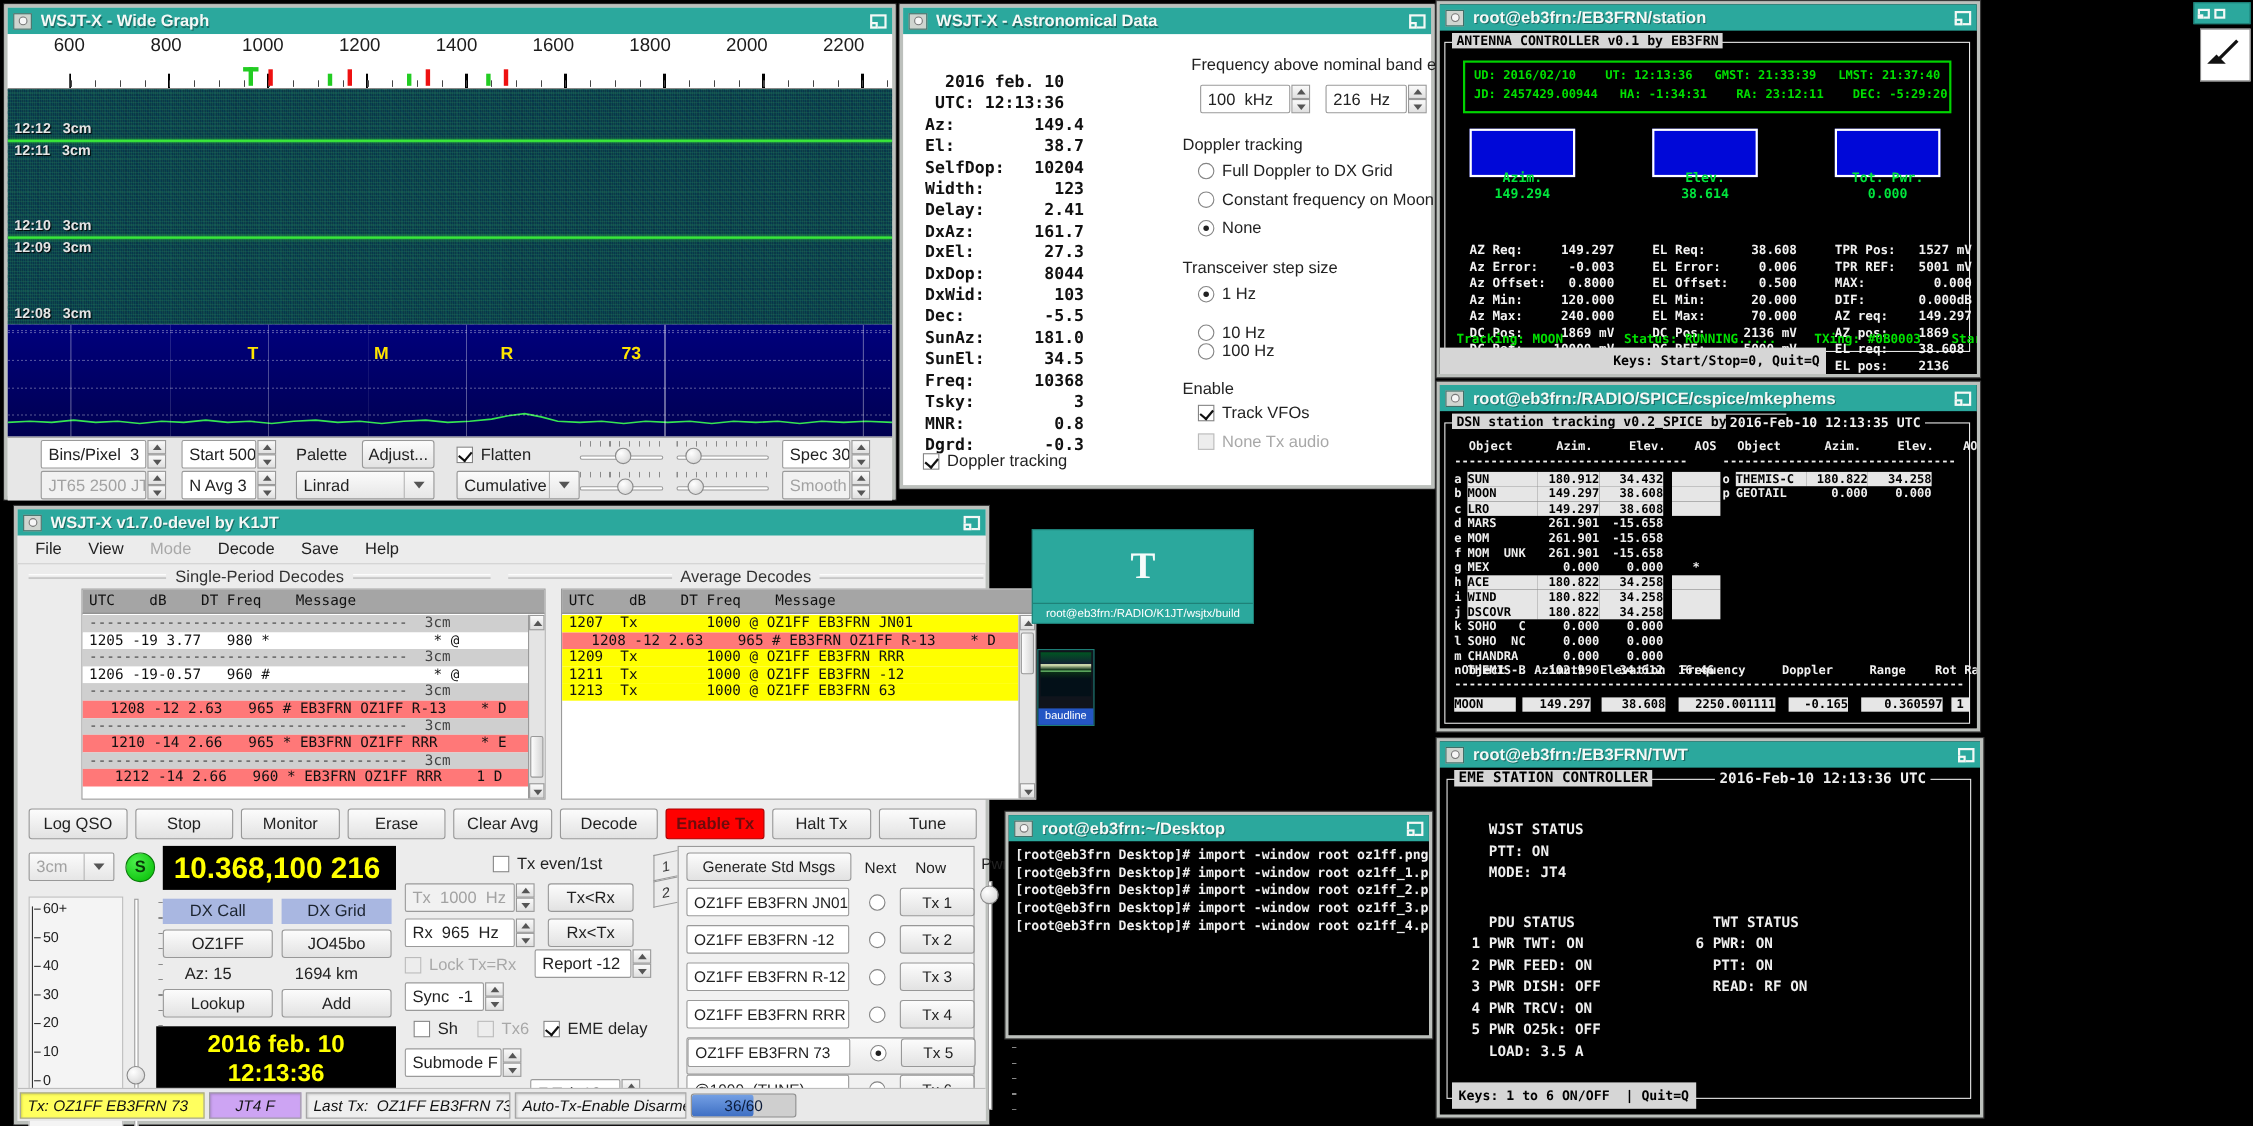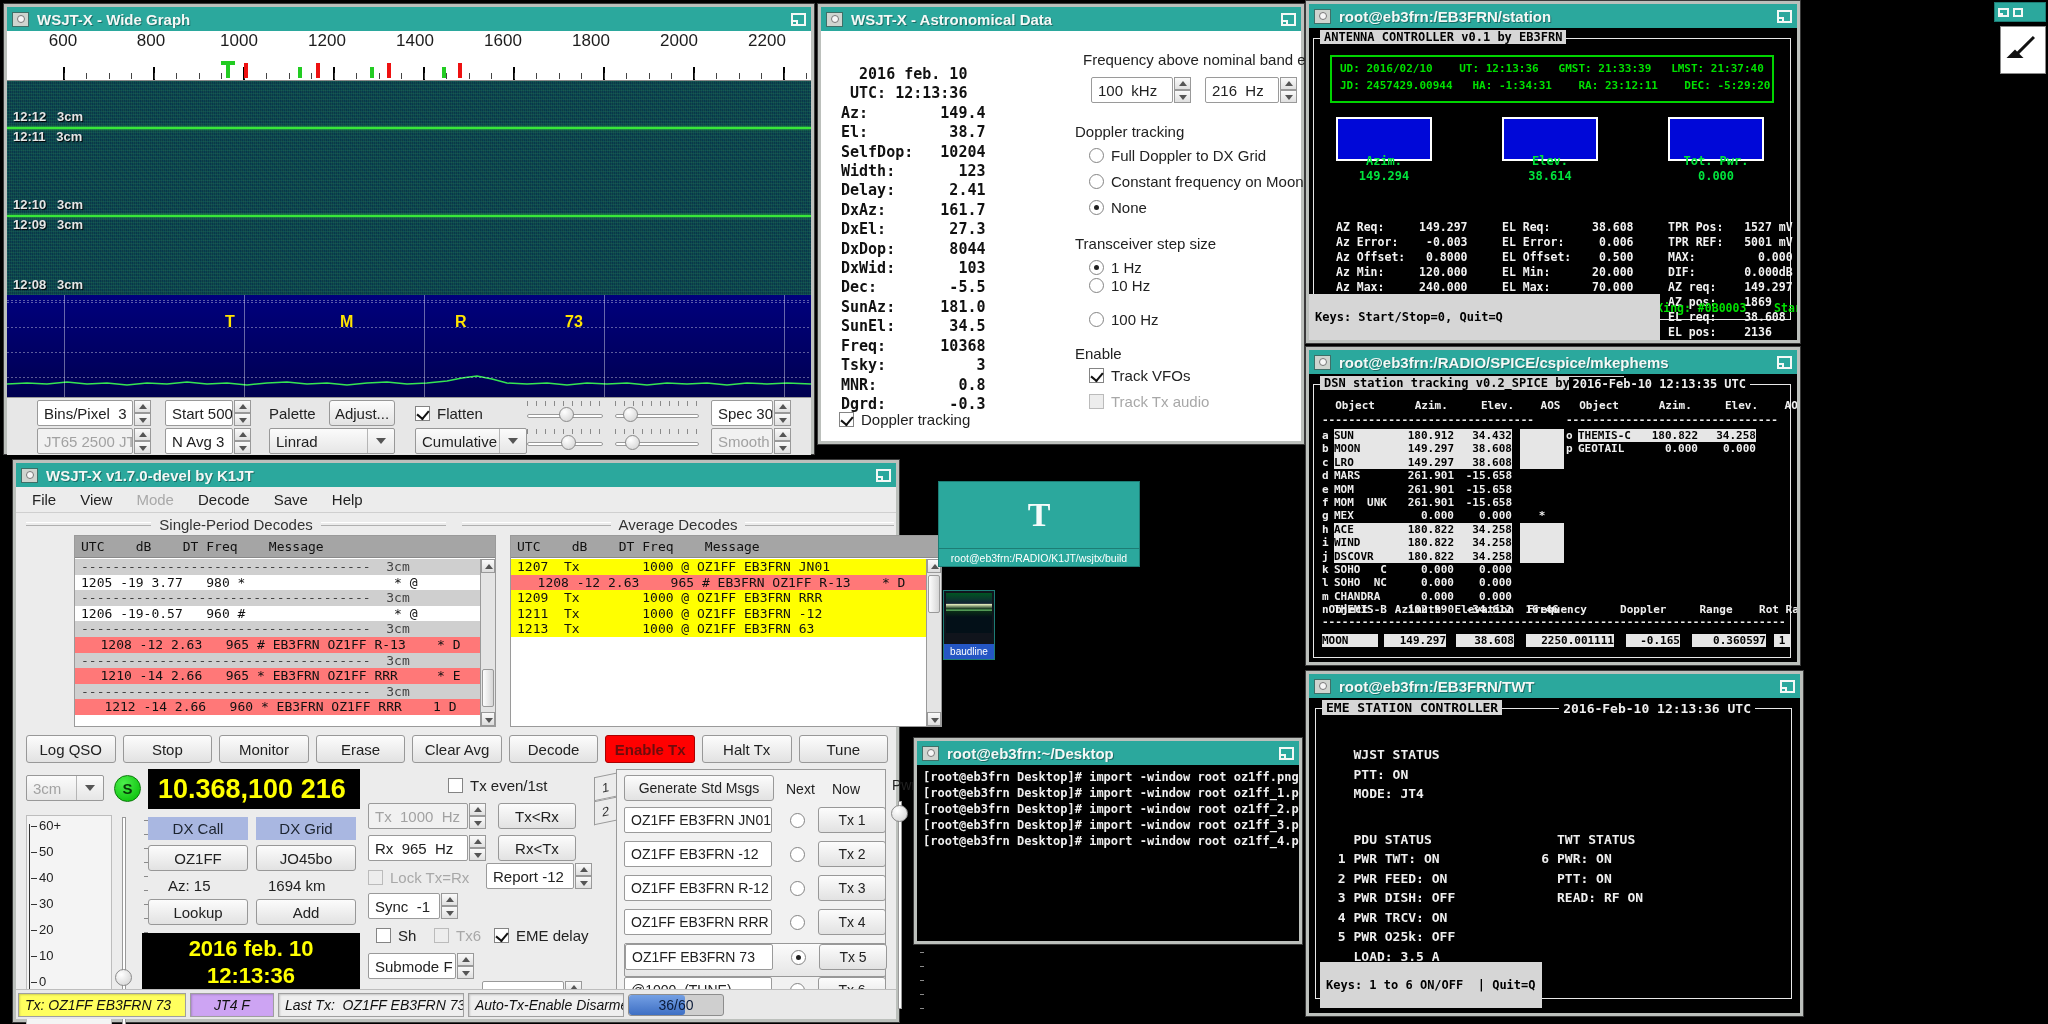--- a/index.html
+++ b/index.html
@@ -137,21 +137,21 @@
   .tabs12 div { width:22px; height:24px; border:1px solid #9a9a9a; border-right:none; background:#ececec; display:flex; align-items:center; justify-content:center; font-size:13px; color:#333; transform:skewY(-12deg); }
   .msgpanel { position:absolute; border:1px solid #9a9a9a; background:#f1f1f1; }
 
   
   .term { background:#000; }
   .term .body { position:absolute; left:0; right:0; top:24px; bottom:0; background:#000; overflow:hidden; }
   .termbox { position:absolute; border:1px solid #e8e8e8; }
   .termtab { position:absolute; top:-9px; left:6px; background:#d6d6d6; color:#000; font:bold 12px "DejaVu Sans Mono",monospace; padding:0 4px; white-space:pre; }
   .termdate { position:absolute; top:-8px; right:24px; background:#000; color:#efefef; font:bold 12px "DejaVu Sans Mono",monospace; padding:0 4px; white-space:pre; }
   .tline { white-space:pre; min-height:1em; }
-  .keysbar { position:absolute; left:0; bottom:0; background:#d6d6d6; color:#000; font:bold 12px "DejaVu Sans Mono",monospace; padding:16px 6px; white-space:pre; }
+  .keysbar { position:absolute; left:0; bottom:0; background:#d6d6d6; color:#000; font:bold 12px "DejaVu Sans Mono",monospace; padding:5px 6px; white-space:pre;text-align:right; }
   .greenbox { position:absolute; border:2px solid #00d400; color:#00e000; font:bold 11px/17px "DejaVu Sans Mono",monospace; padding:3px 8px; }
   .bluebox { position:absolute; width:96px; height:44px; background:#0008d8; border:2px solid #fff; color:#00e43c; font:bold 12px/15px "DejaVu Sans Mono",monospace; text-align:center; padding-top:5px; white-space:pre; }
   .stcol { position:absolute; color:#f2f2f2; font:bold 11.5px/15px "DejaVu Sans Mono",monospace; white-space:pre; }
   .trackline { position:absolute; color:#00e000; font:bold 11.5px "DejaVu Sans Mono",monospace; white-space:pre; display:flex; }
 
   .mkhead { color:#f0f0f0; font:bold 11px/14px "DejaVu Sans Mono",monospace; white-space:pre; }
   .mkrow { font:bold 11px/13.4px "DejaVu Sans Mono",monospace; color:#efefef; white-space:pre; display:flex; }
   .mk-k { width:12px; } .mk-n { width:64px; } .mk-a { width:56px; text-align:right; } .mk-e { width:58px; text-align:right; } .mk-o { width:44px; text-align:center; margin-left:8px; }
   .hl { background:#e6e6e6; color:#000; }
   .blk { background:#e6e6e6; }
@@ -372,36 +372,36 @@
     </div>
     <div class="cbrow" style="left:268px;top:192px">
       <span class="rad on"></span>
         <span>None</span>
     </div>
     <div class="seclabel" style="left:254px;top:228px">Transceiver step size</div>
     <div class="cbrow" style="left:268px;top:252px">
       <span class="rad on"></span>
         <span>1 Hz</span>
     </div>
-    <div class="cbrow" style="left:268px;top:270px">
+    <div class="cbrow" style="left:268px;top:287px">
       <span class="rad"></span>
         <span>10 Hz</span>
     </div>
     <div class="cbrow" style="left:268px;top:304px">
       <span class="rad"></span>
         <span>100 Hz</span>
     </div>
     <div class="seclabel" style="left:254px;top:338px">Enable</div>
     <div class="cbrow" style="left:268px;top:360px">
       <span class="cb on"></span>
         <span>Track VFOs</span>
     </div>
     <div class="cbrow dis" style="left:268px;top:386px">
       <span class="cb dis"></span>
-        <span>Track Tx audio</span>
+        <span>None Tx audio</span>
     </div>
     <div class="cbrow" style="left:18px;top:404px">
       <span class="cb on"></span>
         <span>Doppler tracking</span>
     </div>
   </section>
 
   <section class="win" id="main">
     <div class="tb">
       <span class="wdot">

